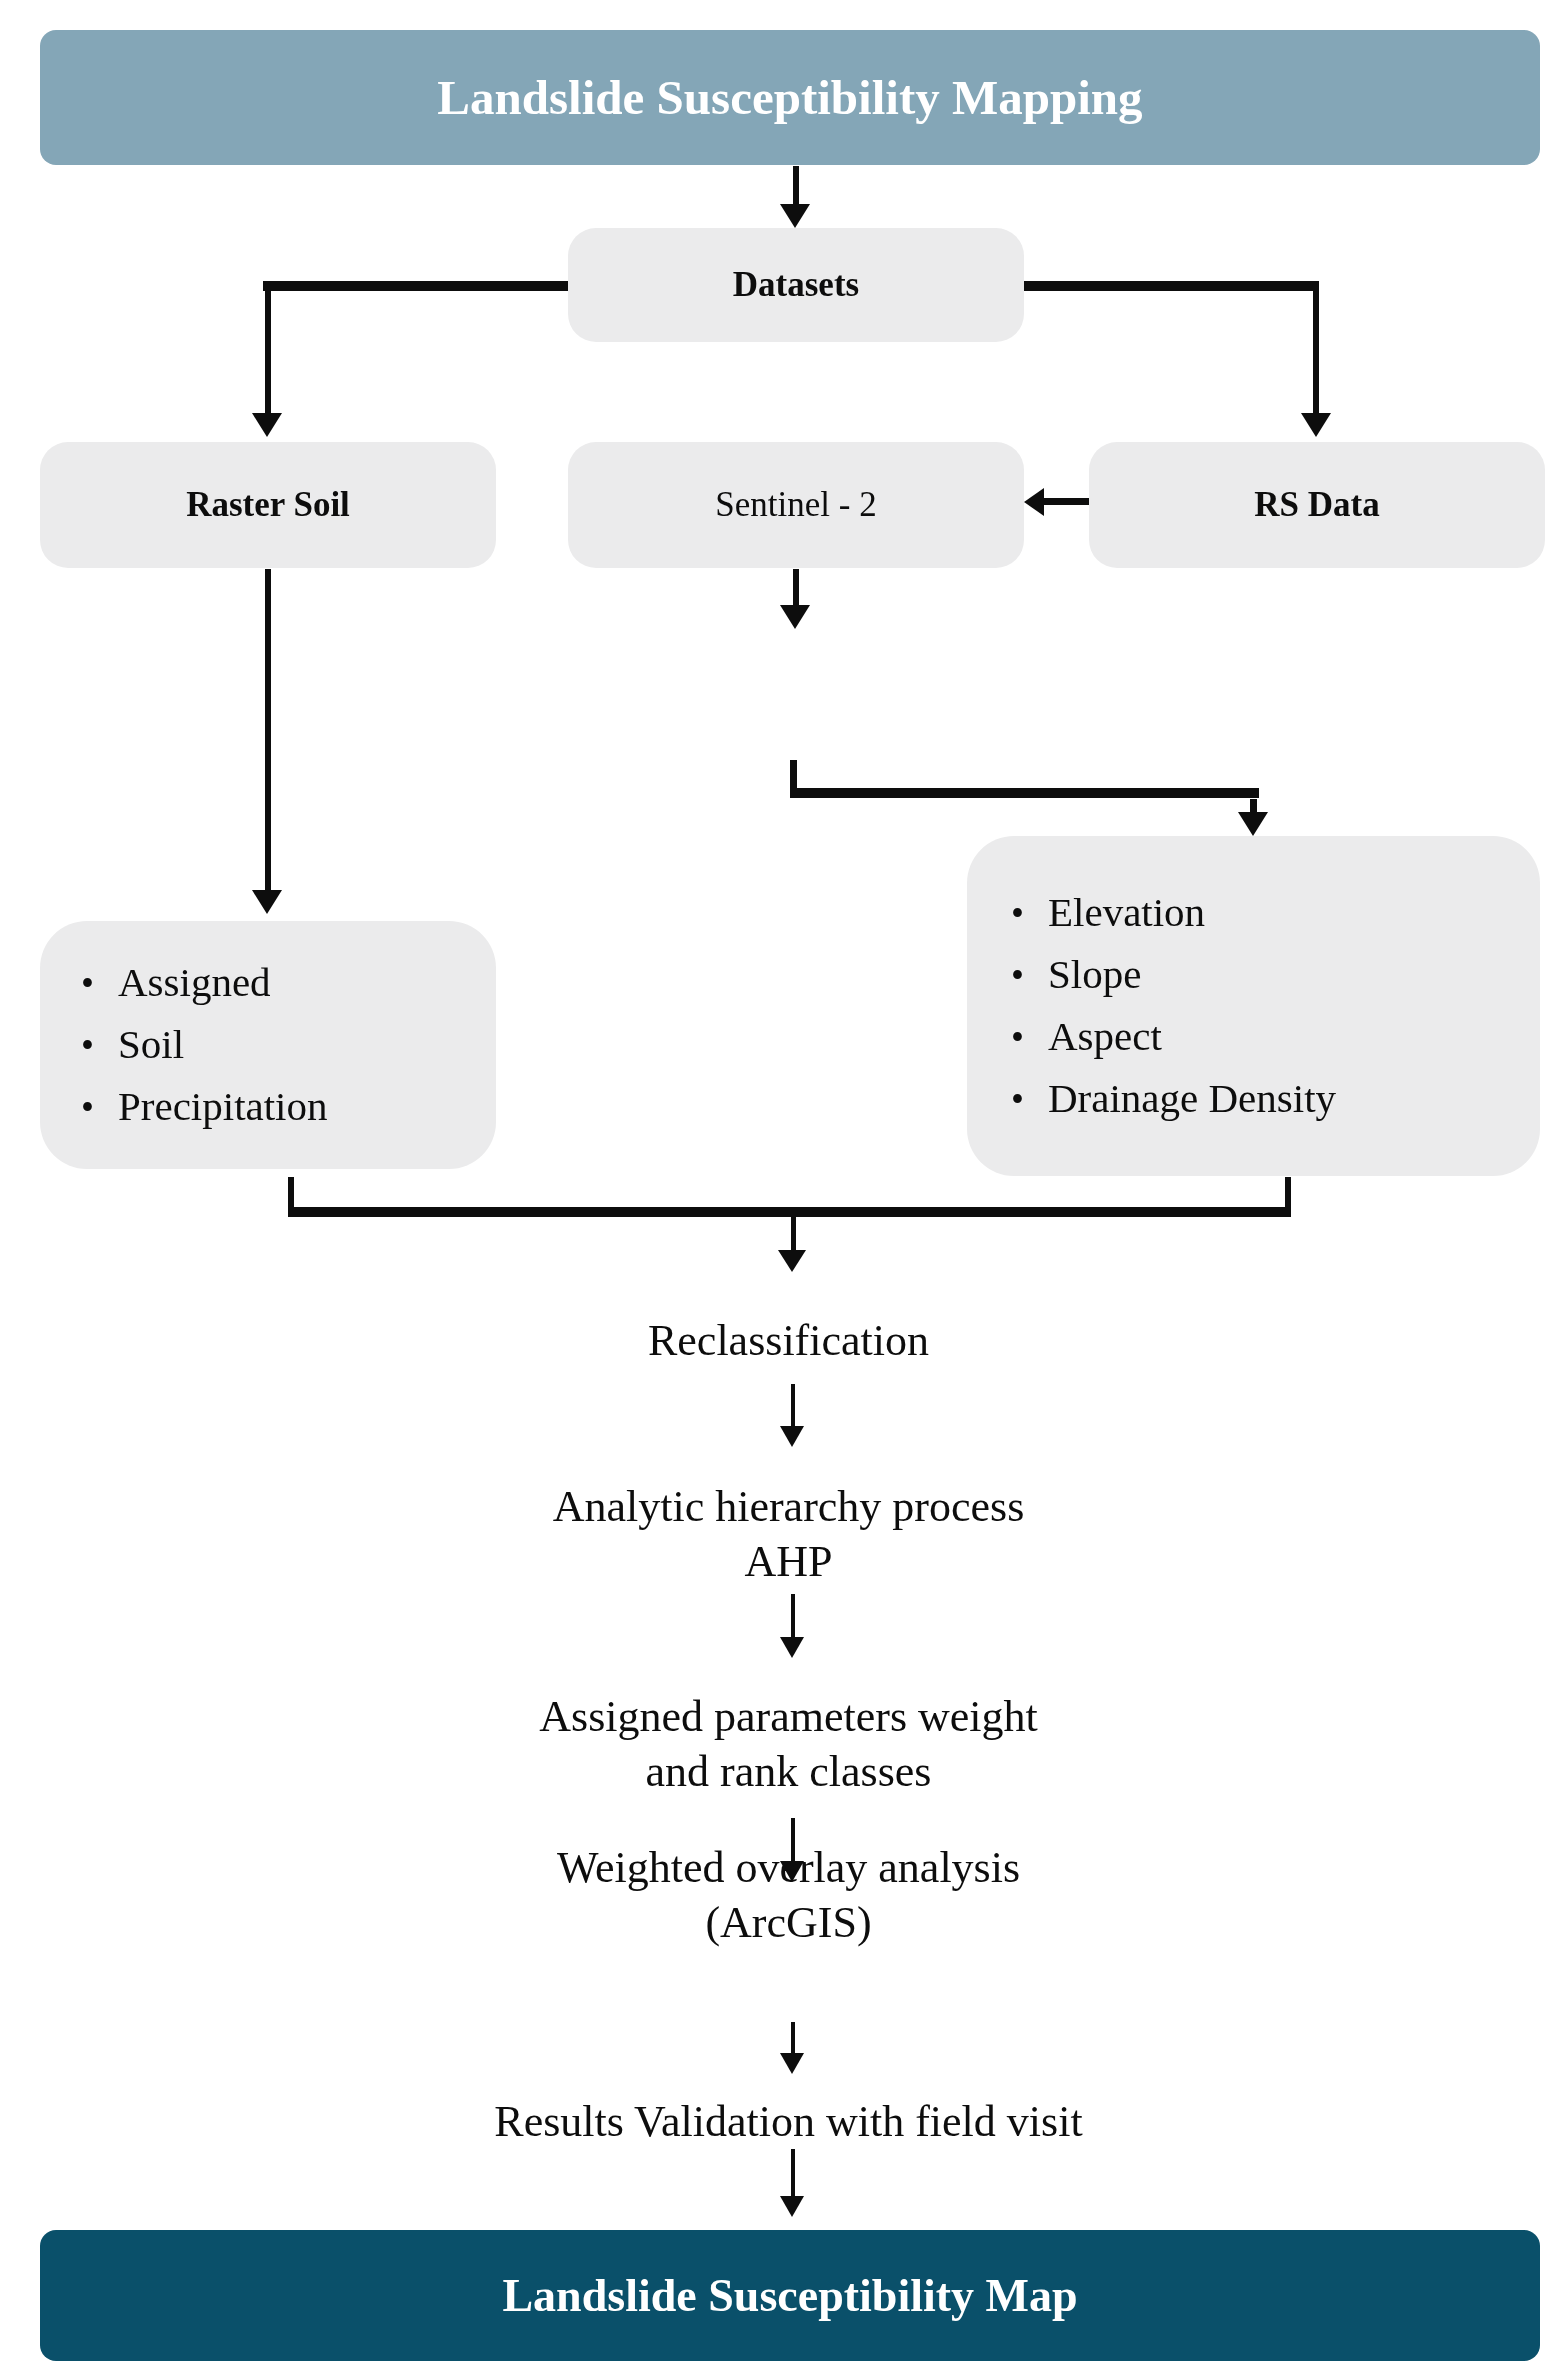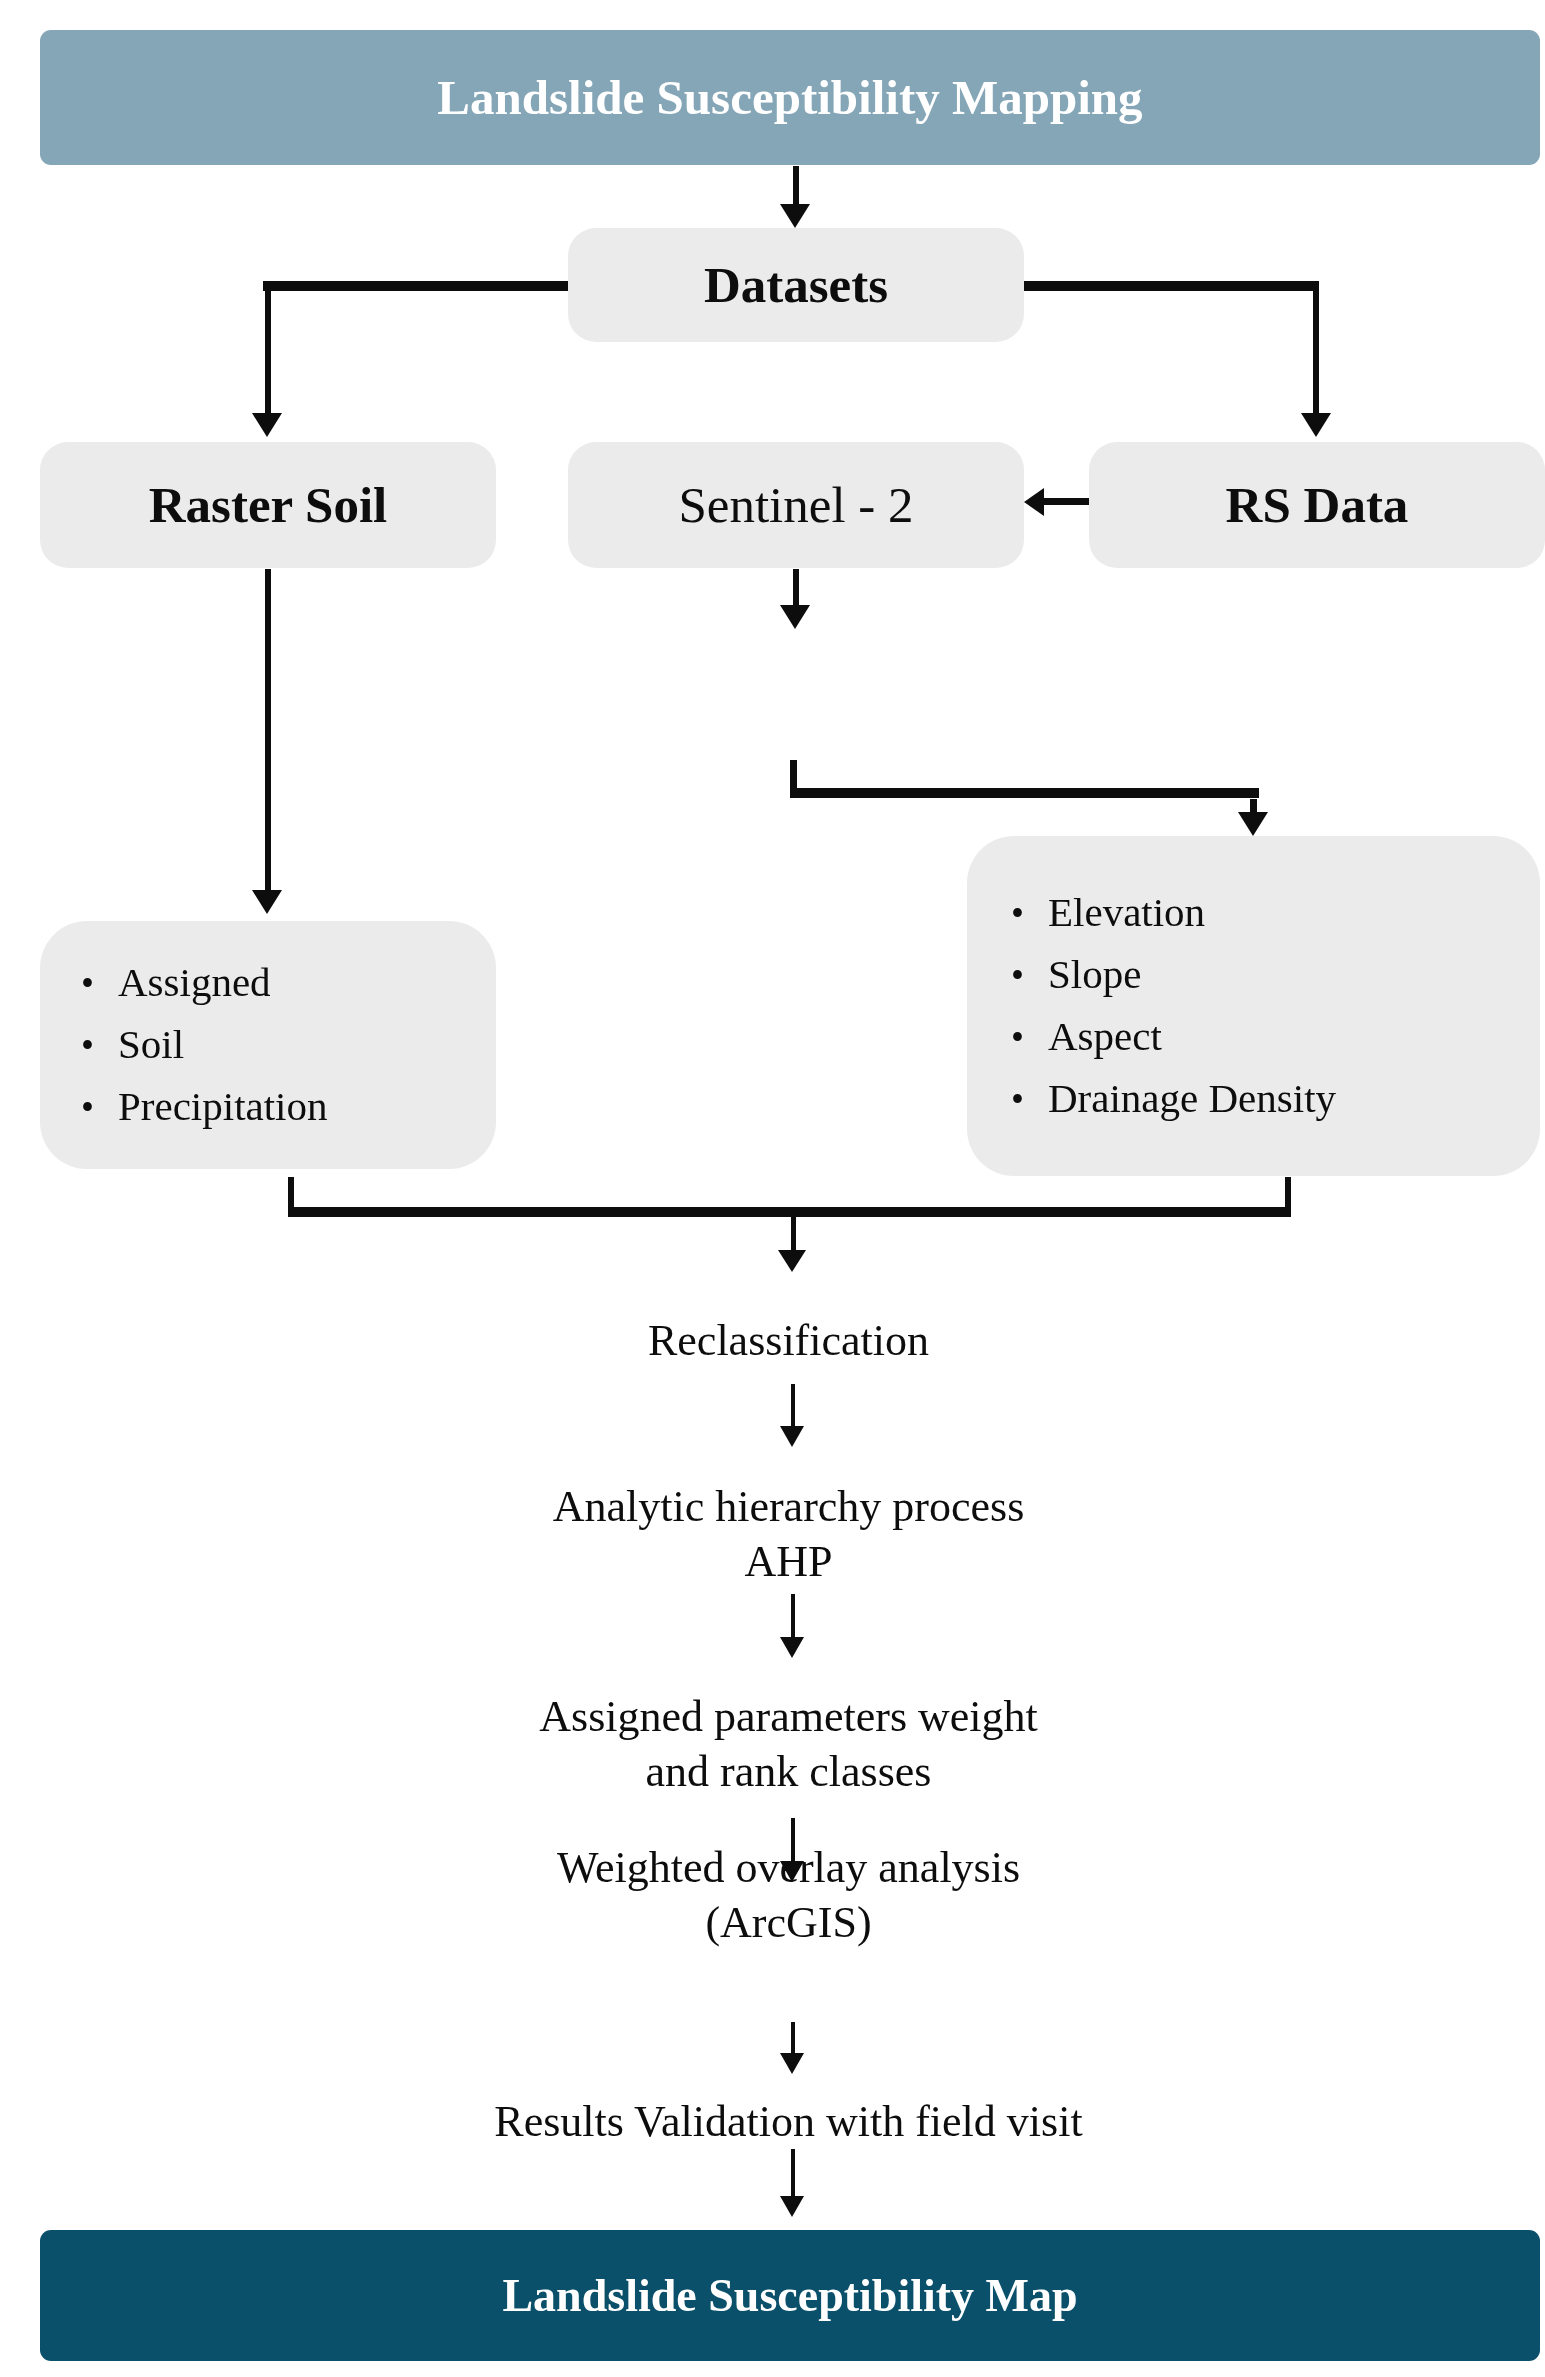--- a/index.html
+++ b/index.html
@@ -10,39 +10,39 @@
     background:#ffffff;
     font-family:"Liberation Serif","DejaVu Serif",serif;
     color:#0d0d0d;
     overflow:hidden;
   }
   
   .banner{
     position:absolute;
     left:40px;
     width:1500px;
-    border-radius:11px;
+    border-radius:16px;
     display:flex;
     align-items:center;
     justify-content:center;
     color:#ffffff;
     font-weight:bold;
     text-align:center;
   }
   .banner.top{top:30px;height:135px;background:#84a6b7;font-size:49px;}
   .banner.bottom{top:2230px;height:131px;background:#0a506a;font-size:46px;}
   
   .node{
     position:absolute;
     background:#ebebec;
     border-radius:28px;
     display:flex;
     align-items:center;
     justify-content:center;
-    font-size:51px;
+    font-size:35px;
     text-align:center;
   }
   .node.bold{font-weight:bold;}
   .n-datasets{left:568px;top:228px;width:456px;height:114px;}
   .n-raster{left:40px;top:442px;width:456px;height:126px;}
   .n-sentinel{left:568px;top:442px;width:456px;height:126px;}
   .n-rs{left:1089px;top:442px;width:456px;height:126px;}
   .n-dem{left:568px;top:634px;width:456px;height:126px;}
   
   .listbox{

